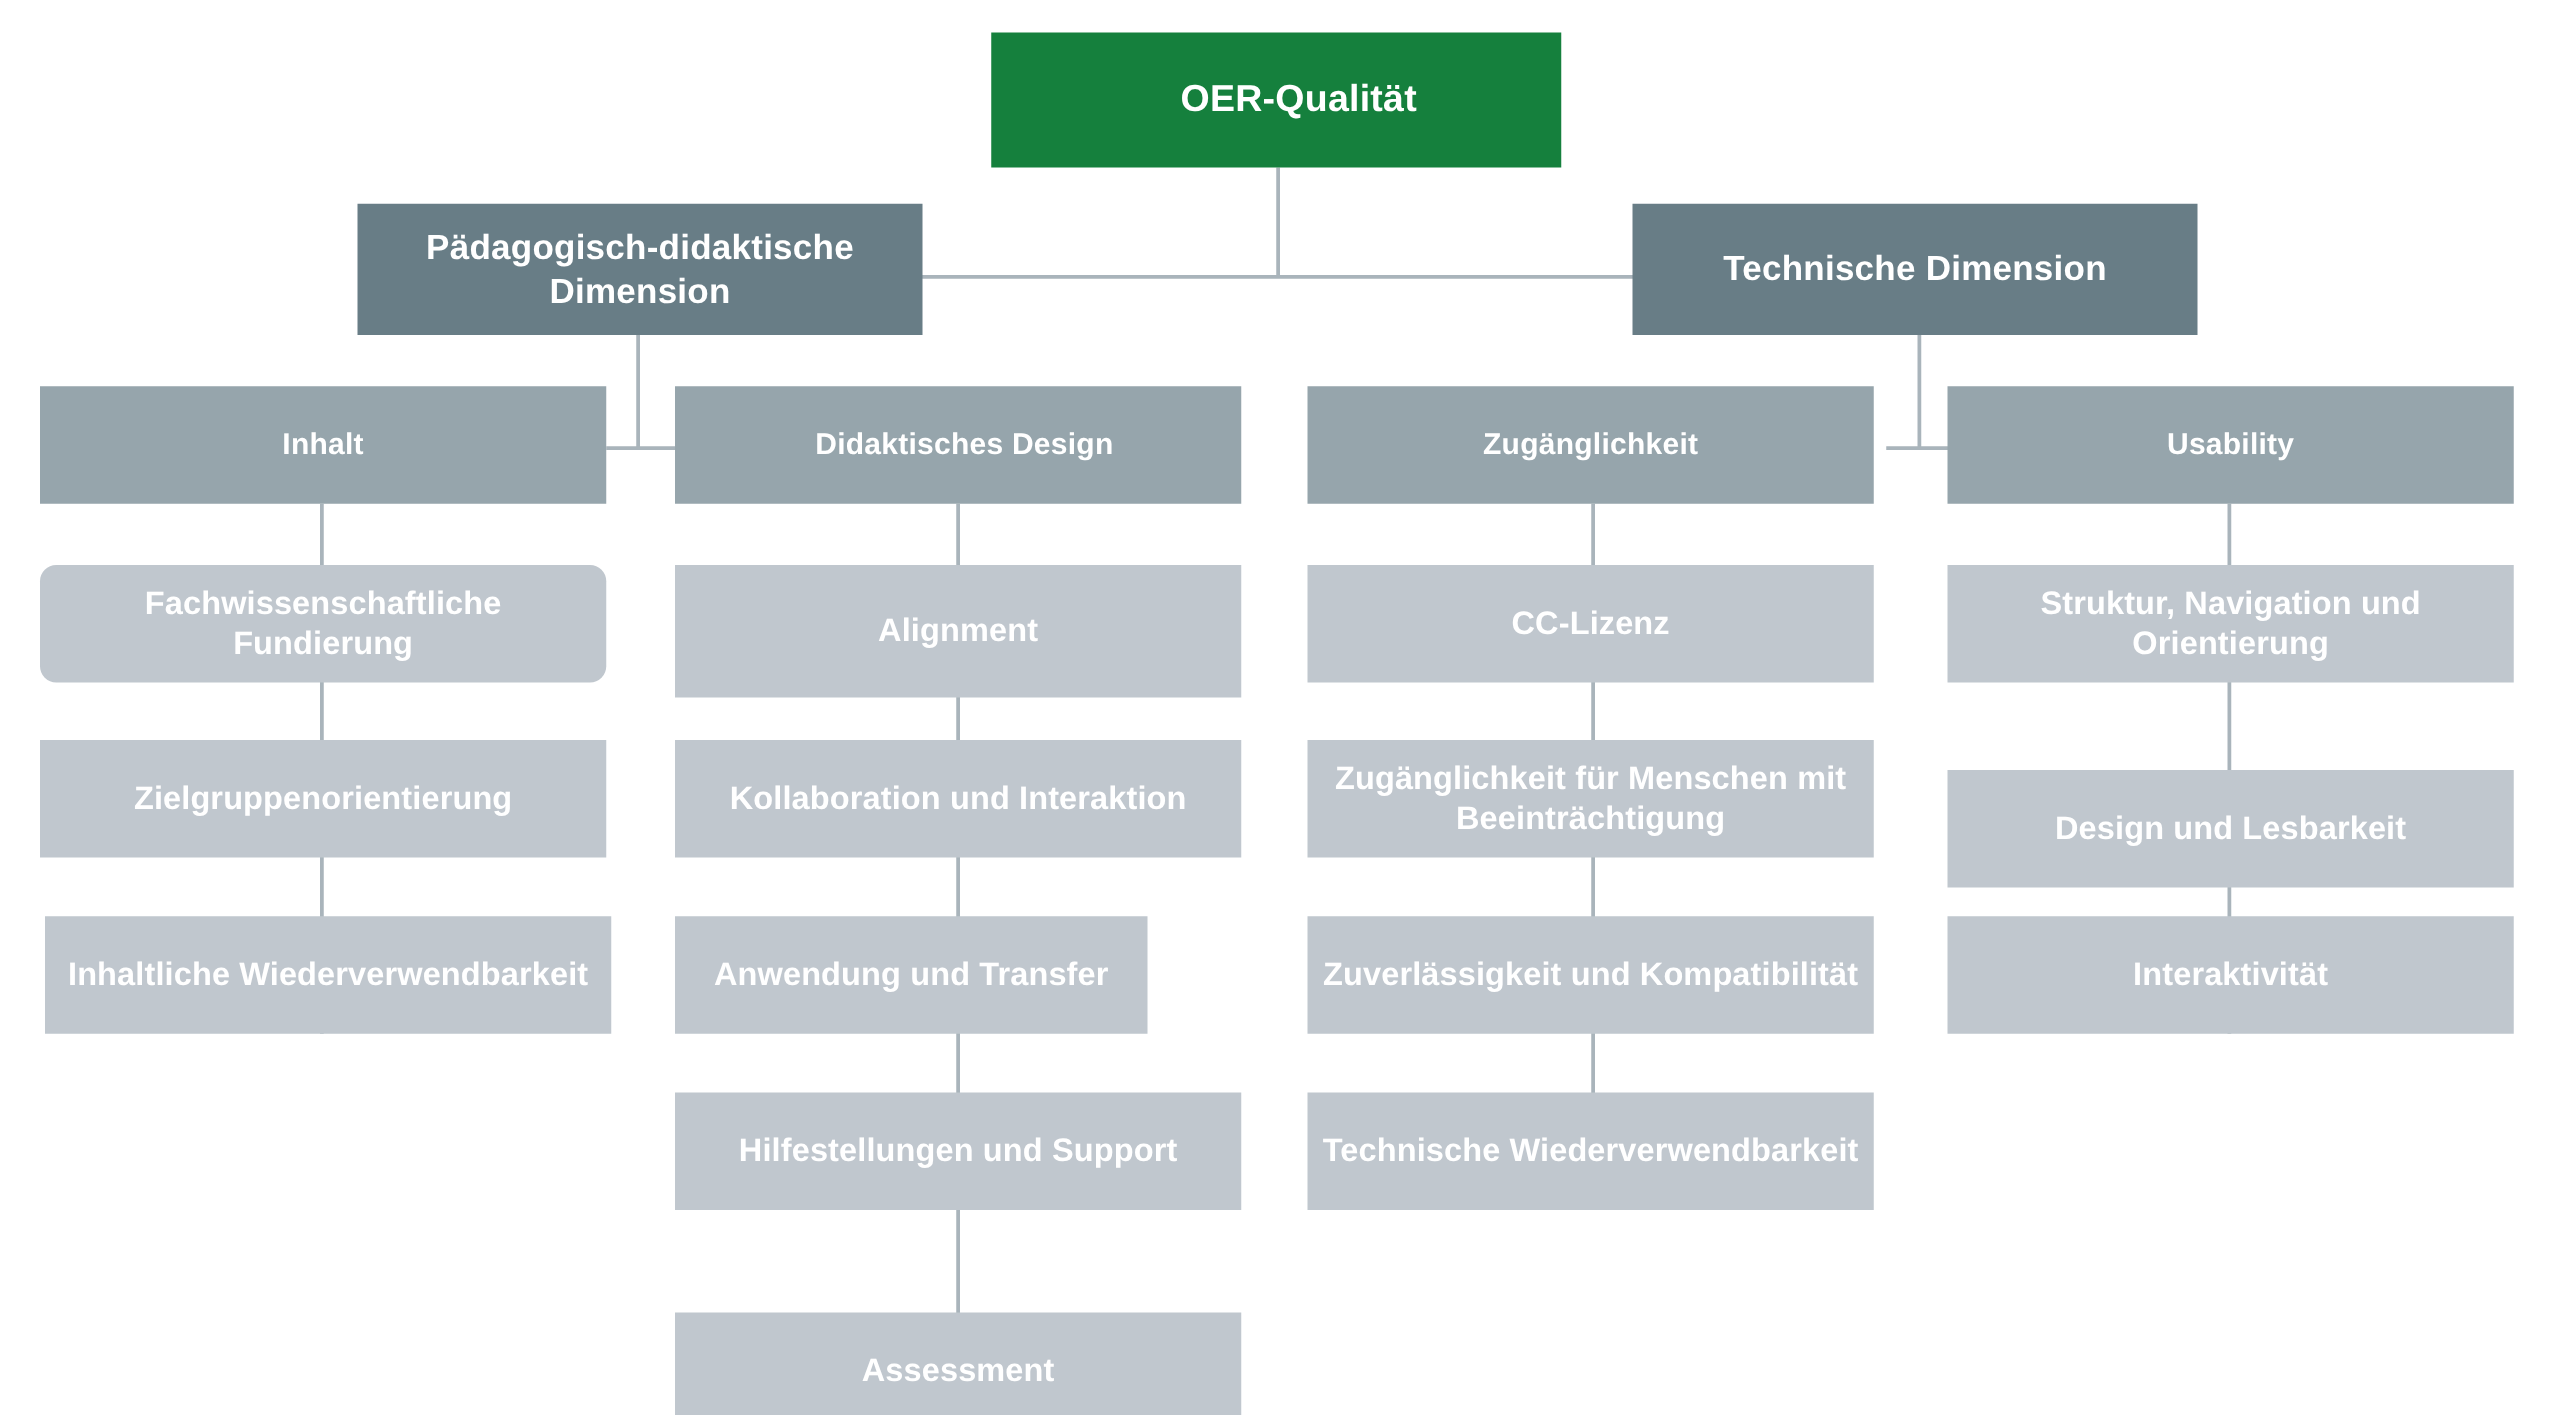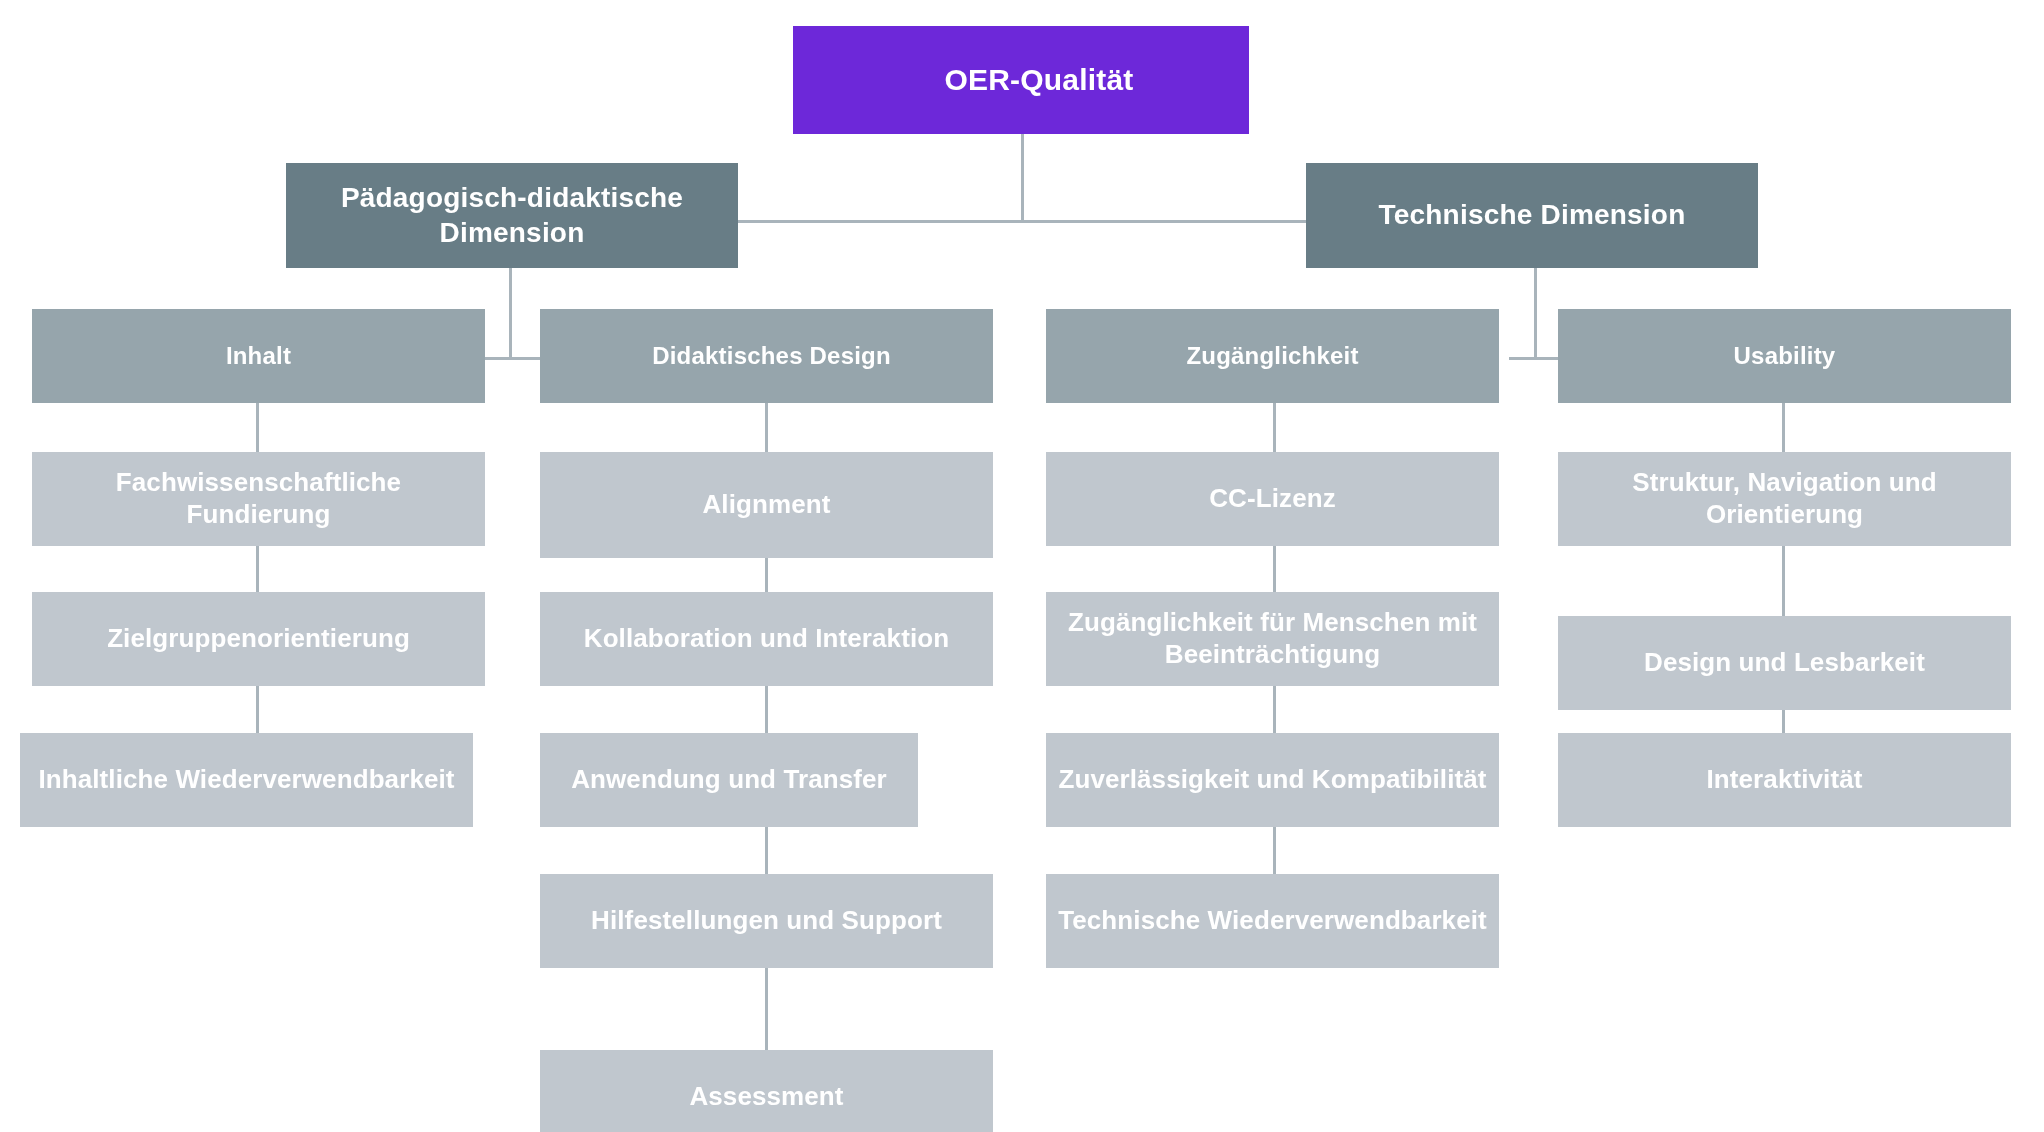--- a/index.html
+++ b/index.html
@@ -24,21 +24,21 @@
     justify-content: center;
     text-align: center;
     color: #ffffff;
     font-weight: bold;
     line-height: 1.23;
     box-sizing: border-box;
     padding: 4px 10px;
     z-index: 2;
   }
   .lvl-root {
-    background: #6d28d9;
+    background: #15803d;
     font-size: 30px;
     letter-spacing: 0.2px;
     padding-left: 46px;
   }
   .lvl-dim {
     background: #687d86;
     font-size: 28px;
     letter-spacing: 0.2px;
   }
   .lvl-cat {
@@ -85,23 +85,23 @@
   <div class="node lvl-root" style="left:793px; top:26px; width:456px; height:108px;">OER-Qualität</div>
 
   <div class="node lvl-dim" style="left:286px; top:163px; width:452px; height:105px;">Pädagogisch-didaktische Dimension</div>
   <div class="node lvl-dim" style="left:1306px; top:163px; width:452px; height:105px;">Technische Dimension</div>
 
   <div class="node lvl-cat" style="left:32px; top:309px; width:453px; height:94px;">Inhalt</div>
   <div class="node lvl-cat" style="left:540px; top:309px; width:453px; height:94px;padding-left:20px;">Didaktisches Design</div>
   <div class="node lvl-cat" style="left:1046px; top:309px; width:453px; height:94px;">Zugänglichkeit</div>
   <div class="node lvl-cat" style="left:1558px; top:309px; width:453px; height:94px;">Usability</div>
 
-  <div class="node lvl-leaf" style="left:32px; top:452px; width:453px; height:94px;">Fachwissenschaftliche Fundierung</div>
+  <div class="node lvl-leaf" style="left:32px; top:452px; width:453px; height:94px;border-radius:13px;">Fachwissenschaftliche Fundierung</div>
   <div class="node lvl-leaf" style="left:32px; top:592px; width:453px; height:94px;">Zielgruppenorientierung</div>
-  <div class="node lvl-leaf" style="left:20px; top:733px; width:453px; height:94px;">Inhaltliche Wiederverwendbarkeit</div>
+  <div class="node lvl-leaf" style="left:36px; top:733px; width:453px; height:94px;">Inhaltliche Wiederverwendbarkeit</div>
 
   <div class="node lvl-leaf" style="left:540px; top:452px; width:453px; height:106px;">Alignment</div>
   <div class="node lvl-leaf" style="left:540px; top:592px; width:453px; height:94px;">Kollaboration und Interaktion</div>
   <div class="node lvl-leaf" style="left:540px; top:733px; width:378px; height:94px;">Anwendung und Transfer</div>
   <div class="node lvl-leaf" style="left:540px; top:874px; width:453px; height:94px;">Hilfestellungen und Support</div>
   <div class="node lvl-leaf" style="left:540px; top:1014px; width:453px; height:94px;margin-top:36px;">Assessment</div>
 
   <div class="node lvl-leaf" style="left:1046px; top:592px; width:453px; height:94px;">Zugänglichkeit für Menschen mit Beeinträchtigung</div>
   <div class="node lvl-leaf" style="left:1046px; top:452px; width:453px; height:94px;">CC-Lizenz</div>
   <div class="node lvl-leaf" style="left:1046px; top:733px; width:453px; height:94px;">Zuverlässigkeit und Kompatibilität</div>

